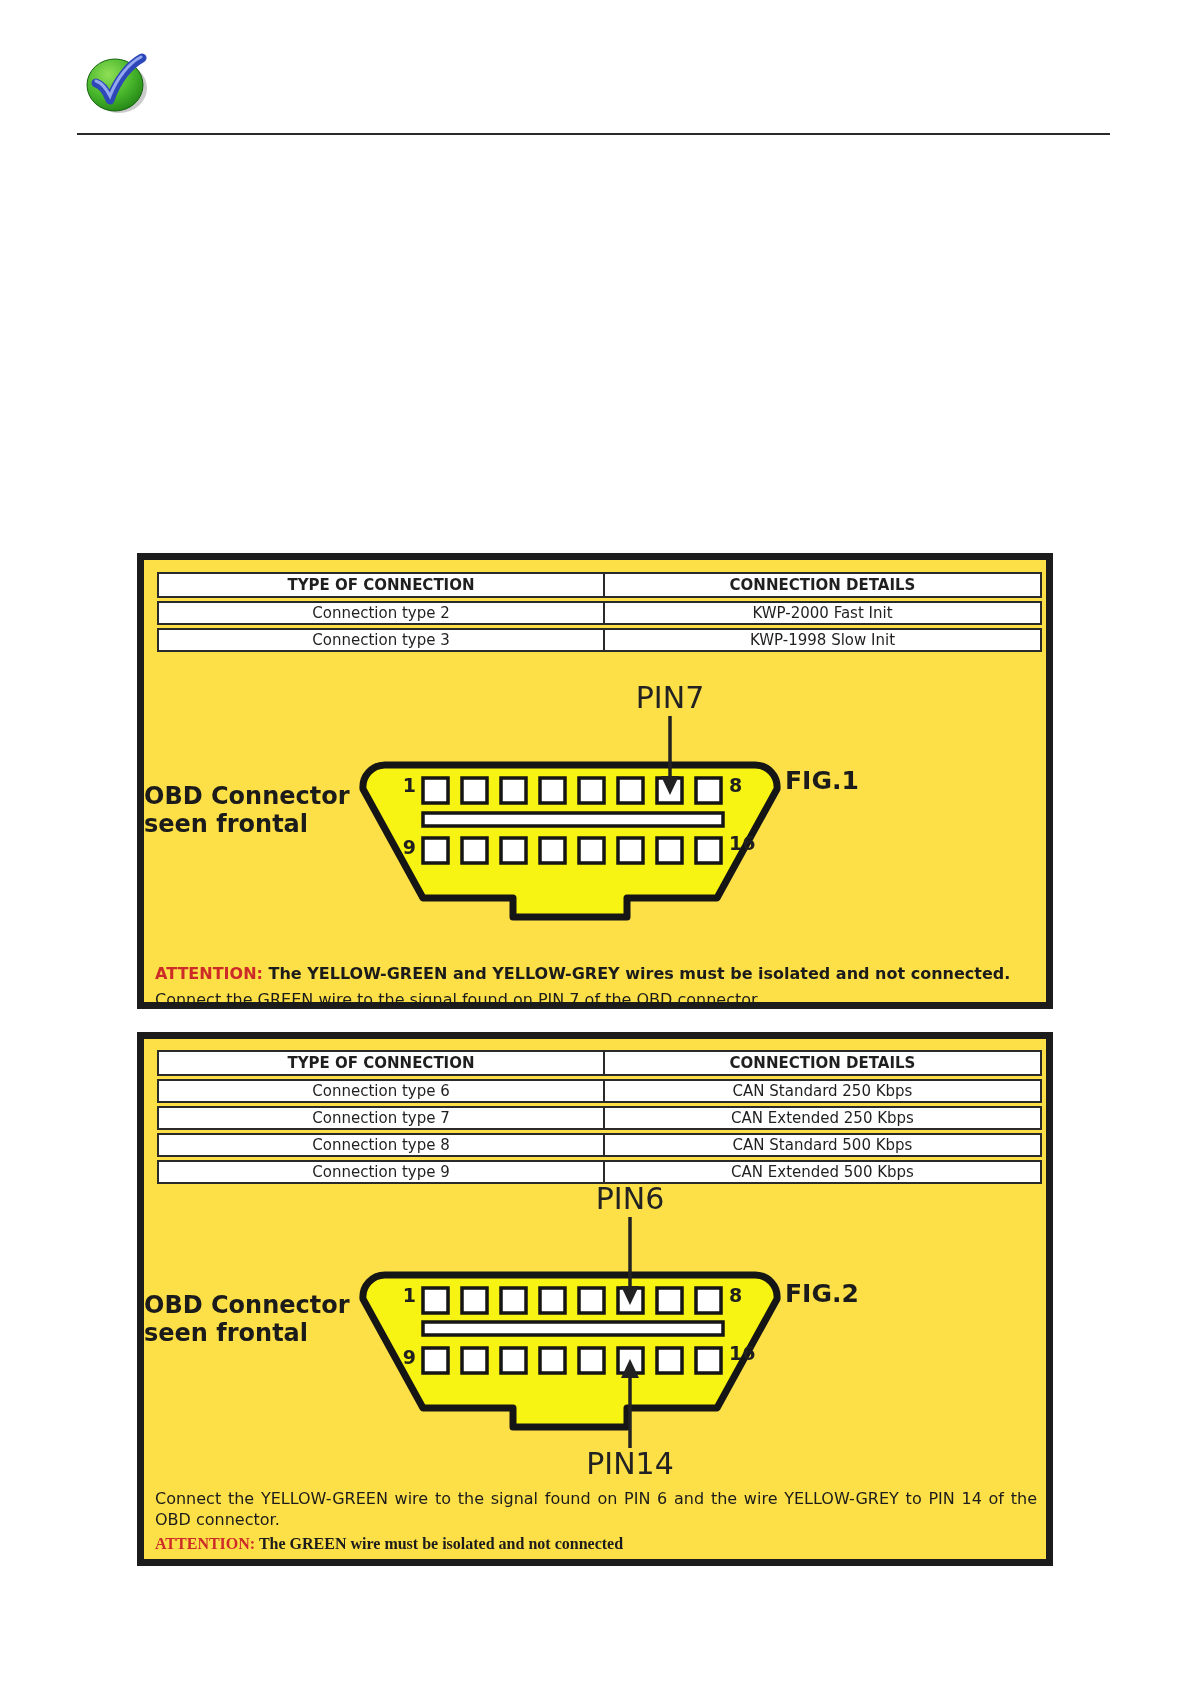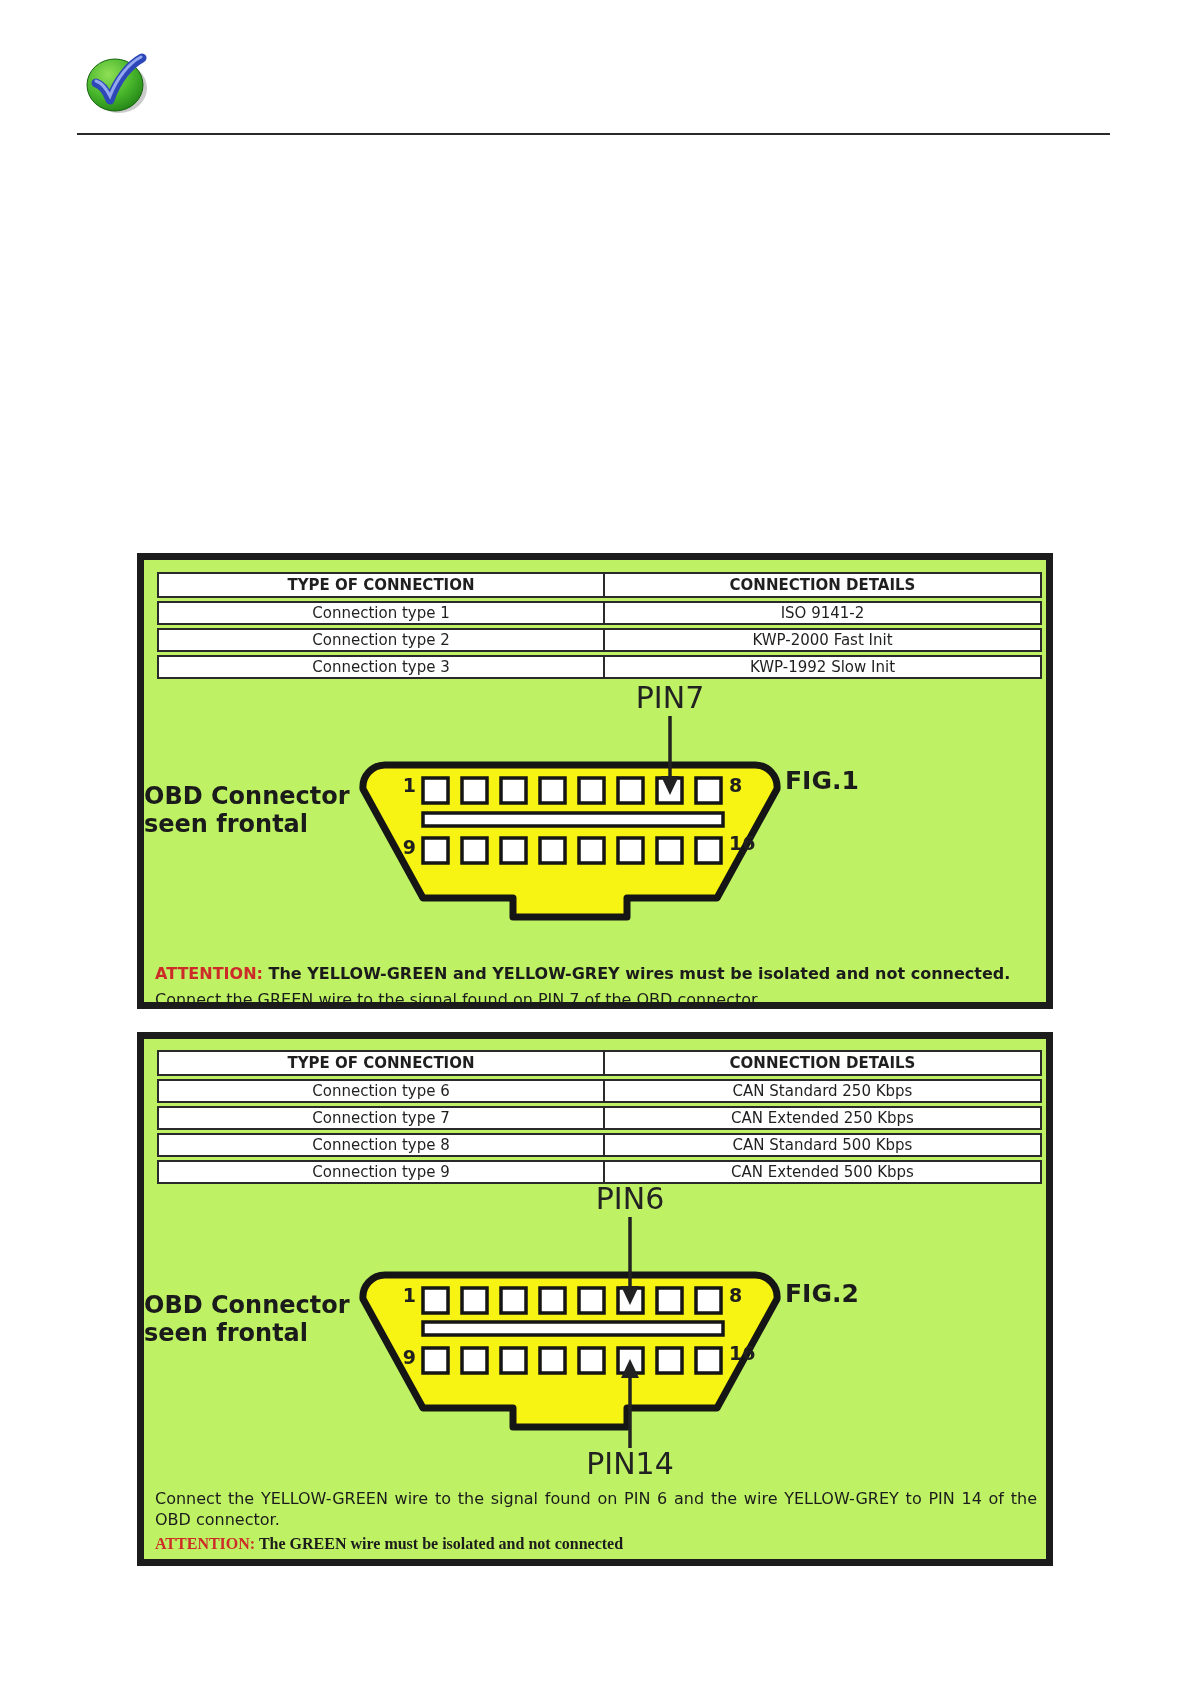--- a/index.html
+++ b/index.html
@@ -5,21 +5,21 @@
   html,body{margin:0;padding:0;background:#e8e8e8;}
   .page{
     position:relative;width:1190px;height:1684px;background:#ffffff;
     margin:0 auto;overflow:hidden;
     font-family:"DejaVu Sans","Liberation Sans",sans-serif;
     color:#1f1f1f;
   }
   .logo{position:absolute;left:84px;top:52px;width:66px;height:62px;}
   .header-rule{position:absolute;left:77px;top:133px;width:1033px;height:2px;background:#2a2a2a;}
 
-  .panel{position:absolute;left:137px;width:916px;border:7px solid #1c1c1c;background:#bef264;box-sizing:border-box;}
+  .panel{position:absolute;left:137px;width:916px;border:7px solid #1c1c1c;background:#fde047;box-sizing:border-box;}
   .panel1{top:553px;height:456px;}
   .panel2{top:1032px;height:534px;}
 
   .dtable{position:absolute;left:13px;width:885px;}
   .p1-table{top:12px;}
   .p2-table{top:11px;}
   .trow{display:flex;border:2px solid #2a2a2a;margin-bottom:3px;background:#fff;}
   .tcell{display:flex;align-items:center;justify-content:center;text-align:center;
          font-size:15px;line-height:18px;height:20px;box-sizing:content-box;}
   .thead .tcell{font-weight:bold;height:22px;font-size:15px;}
@@ -77,30 +77,26 @@
   <div class="header-rule"></div>
 
   <section class="panel panel1">
 
     <div class="dtable p1-table">
       <div class="trow thead">
         <div class="tcell c1">TYPE OF CONNECTION</div>
         <div class="tcell c2">CONNECTION DETAILS</div>
       </div>
       <div class="trow">
-        <div class="tcell c1">Connection type 1</div>
-        <div class="tcell c2">ISO 9141-2</div>
-      </div>
-      <div class="trow">
         <div class="tcell c1">Connection type 2</div>
         <div class="tcell c2">KWP-2000 Fast Init</div>
       </div>
       <div class="trow">
         <div class="tcell c1">Connection type 3</div>
-        <div class="tcell c2">KWP-1992 Slow Init</div>
+        <div class="tcell c2">KWP-1998 Slow Init</div>
       </div>
     </div>
 
     <svg class="fig-svg fig1-svg" width="902" height="310" viewBox="0 0 902 310">
 
       <path class="conn-body" d="M 241 135 L 611 135 A 22 22 0 0 1 633 159 L 573 268 L 483 268 L 483 287 L 369 287 L 369 268 L 279 268 L 219 159 A 22 22 0 0 1 241 135 Z"></path>
 
       <rect class="pin" x="279" y="148" width="25" height="25"></rect>
       <rect class="pin" x="318" y="148" width="25" height="25"></rect>
       <rect class="pin" x="357" y="148" width="25" height="25"></rect>

